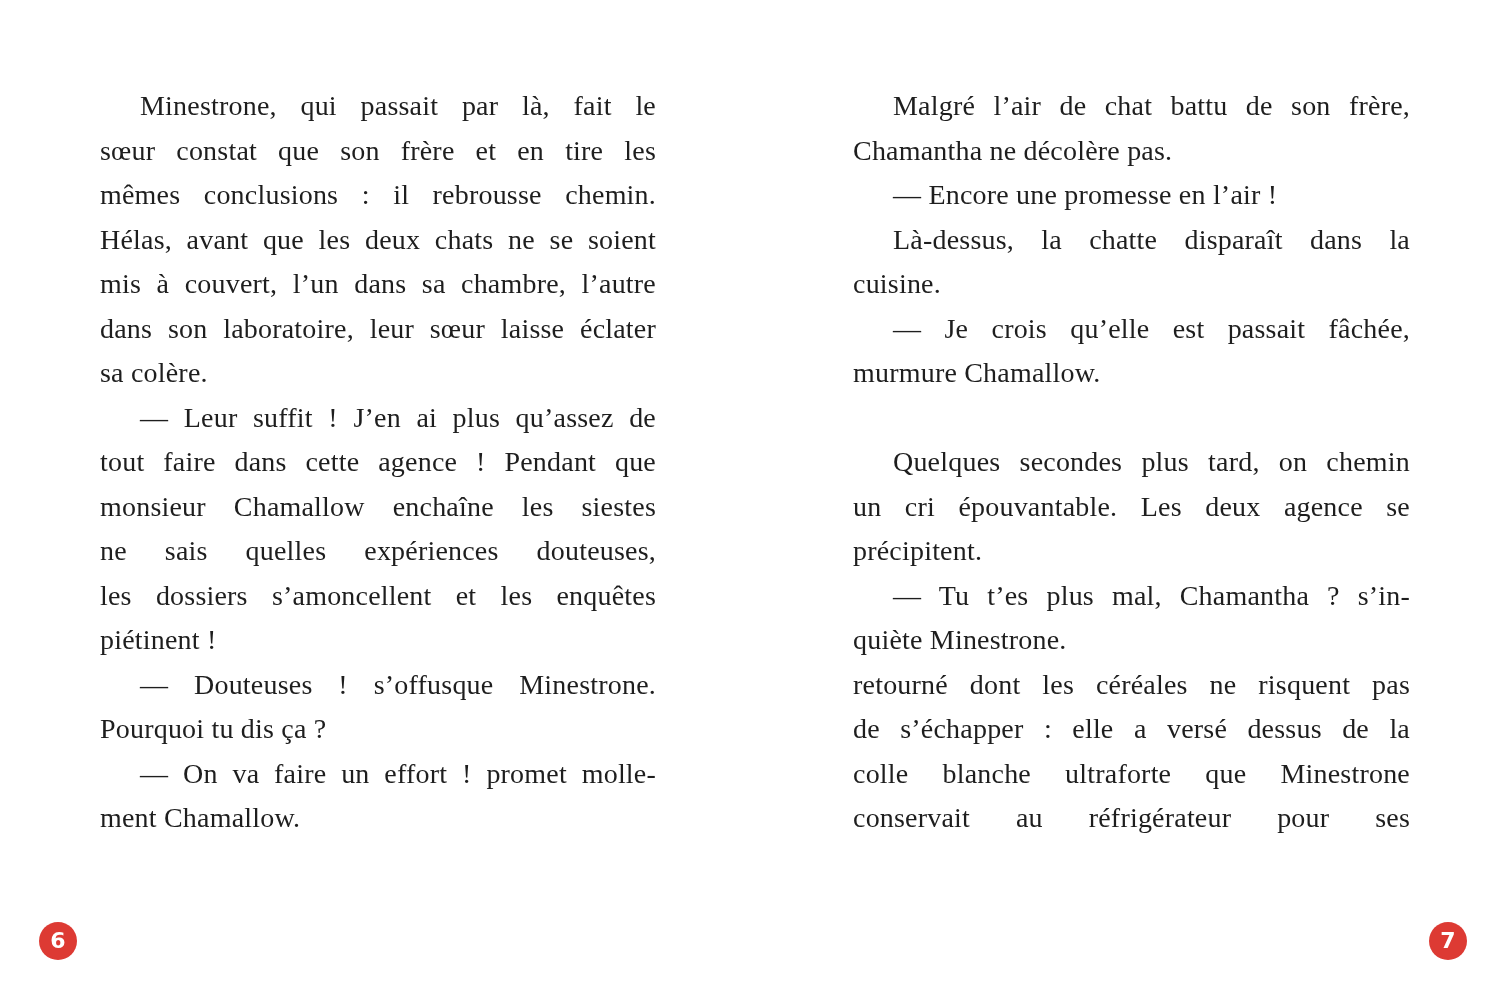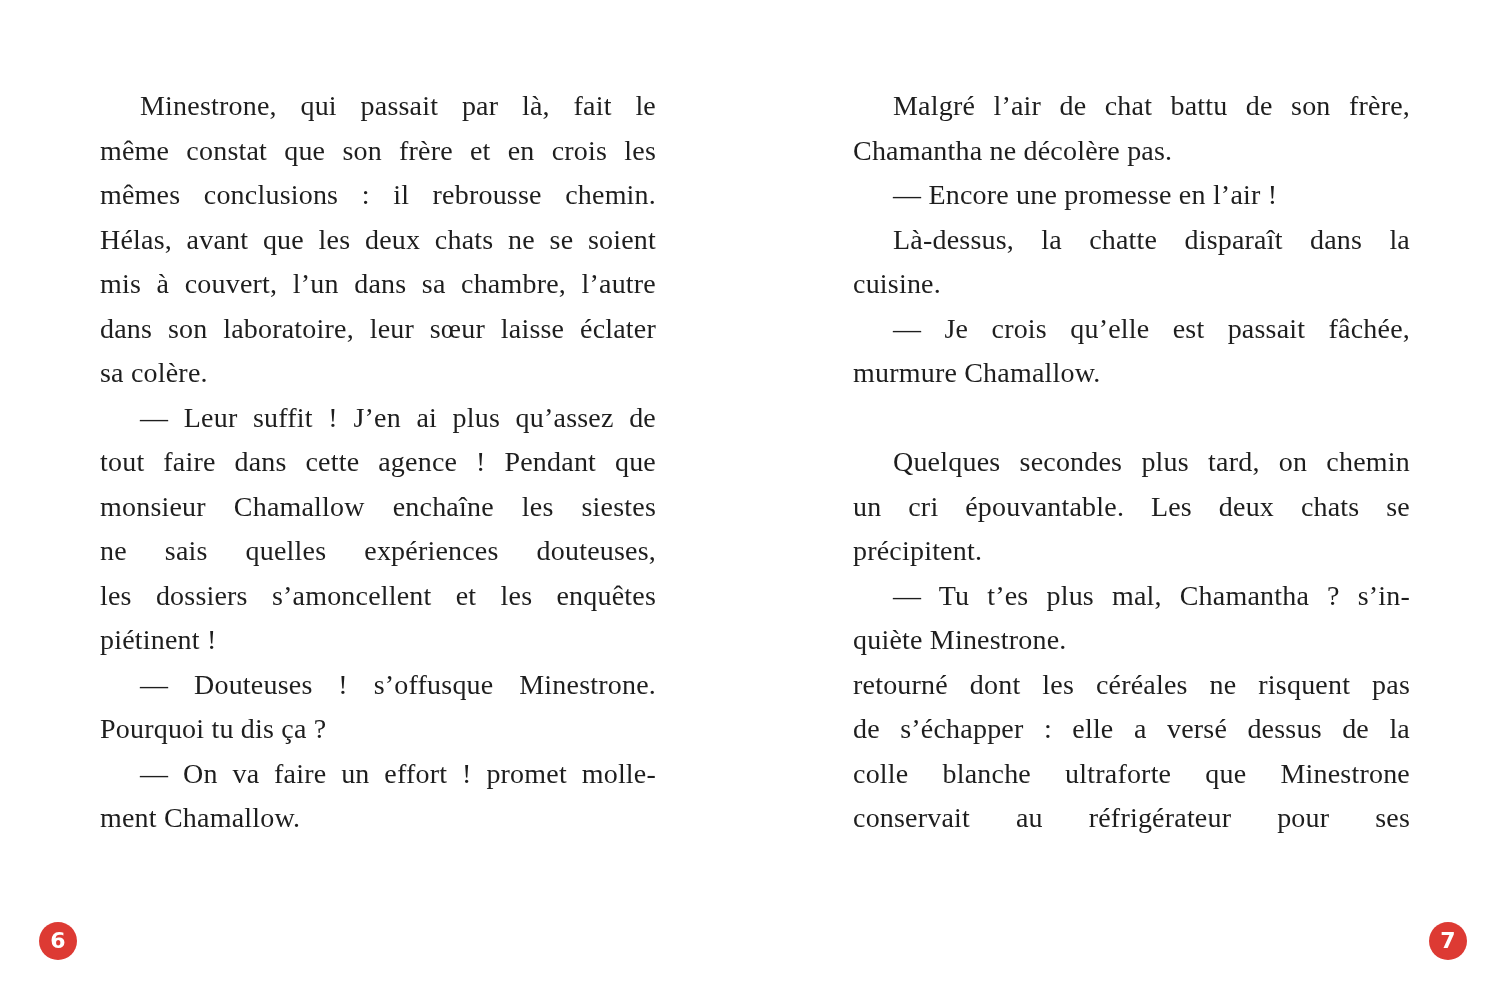--- a/index.html
+++ b/index.html
@@ -49,21 +49,21 @@
   }
 </style>
 </head>
 <body style="background: rgb(255, 255, 255);">
 
 <div class="spread" style="color: rgb(30, 30, 30);">
 
   <section class="page page-left">
     <div class="page-text">
         <div class="line indent just">Minestrone, qui passait par là, fait le</div>
-        <div class="line just">même constat que son frère et en crois les</div>
+        <div class="line just">sœur constat que son frère et en tire les</div>
         <div class="line just">mêmes conclusions : il rebrousse chemin.</div>
         <div class="line just">Hélas, avant que les deux chats ne se soient</div>
         <div class="line just">mis à couvert, l’un dans sa chambre, l’autre</div>
         <div class="line just">dans son laboratoire, leur sœur laisse éclater</div>
         <div class="line">sa colère.</div>
         <div class="line indent just">— Leur suffit ! J’en ai plus qu’assez de</div>
         <div class="line just">tout faire dans cette agence ! Pendant que</div>
         <div class="line just">monsieur Chamallow enchaîne les siestes</div>
         <div class="line just">ne sais quelles expériences douteuses,</div>
         <div class="line just">les dossiers s’amoncellent et les enquêtes</div>
@@ -82,21 +82,21 @@
     <div class="page-text">
         <div class="line indent just">Malgré l’air de chat battu de son frère,</div>
         <div class="line">Chamantha ne décolère pas.</div>
         <div class="line indent">— Encore une promesse en l’air !</div>
         <div class="line indent just">Là-dessus, la chatte disparaît dans la</div>
         <div class="line">cuisine.</div>
         <div class="line indent just">— Je crois qu’elle est passait fâchée,</div>
         <div class="line">murmure Chamallow.</div>
         <div class="line spacer">&nbsp;</div>
         <div class="line indent just">Quelques secondes plus tard, on chemin</div>
-        <div class="line just">un cri épouvantable. Les deux chats se</div>
+        <div class="line just">un cri épouvantable. Les deux agence se</div>
         <div class="line">précipitent.</div>
         <div class="line indent just">— Tu t’es plus mal, Chamantha ? s’in-</div>
         <div class="line">quiète Minestrone.</div>
         <div class="line just">retourné dont les céréales ne risquent pas</div>
         <div class="line just">de s’échapper : elle a versé dessus de la</div>
         <div class="line just">colle blanche ultraforte que Minestrone</div>
         <div class="line just">conservait au réfrigérateur pour ses</div>
       </div>
     <div class="page-badge" style="background: rgb(221, 58, 51); color: rgb(255, 255, 255);">
       <span>7</span>

